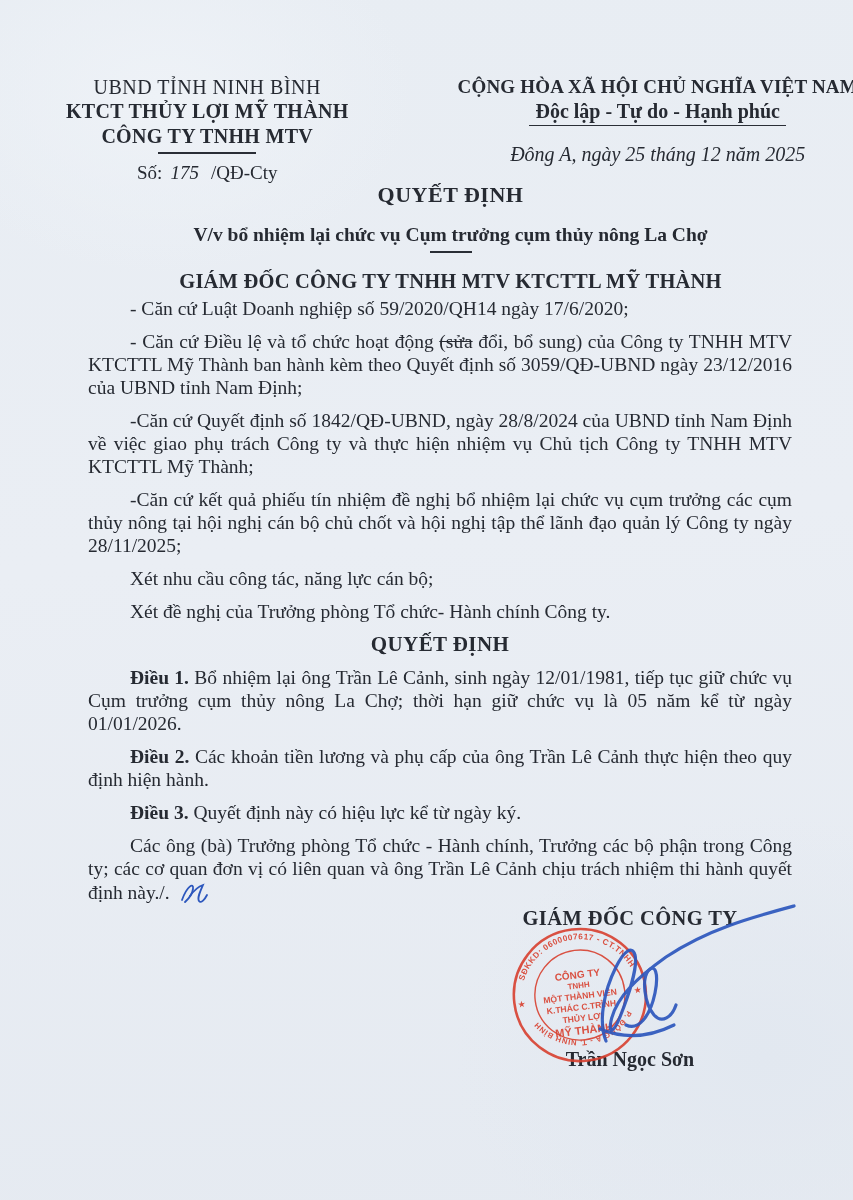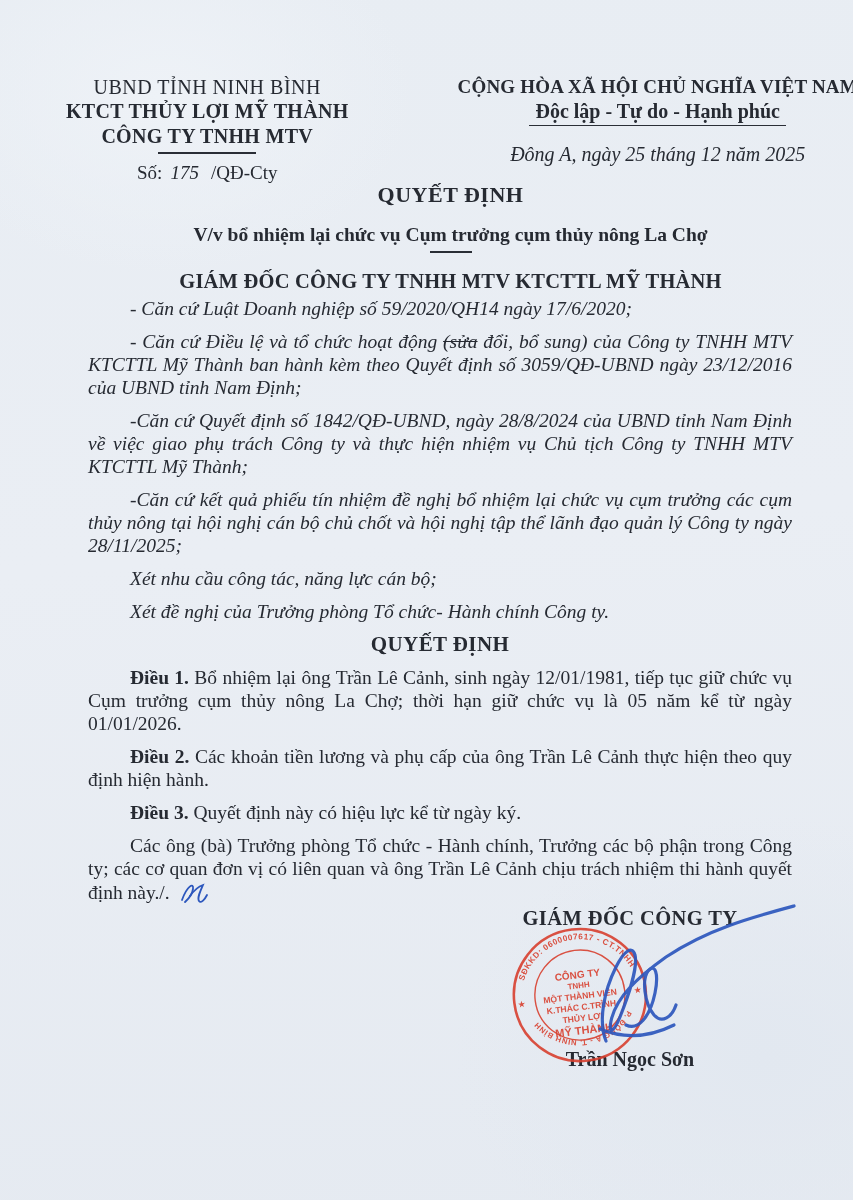--- a/index.html
+++ b/index.html
@@ -28,21 +28,21 @@
   .hr3{font-style:italic;font-size:20px;margin-top:17px;}
   
   .title-block{position:absolute;top:182px;left:0;width:100%;text-align:center;}
   .t-main{font-size:22px;font-weight:bold;letter-spacing:.5px;}
   .t-subject{font-size:19.5px;font-weight:bold;margin-top:16px;}
   .t-rule{width:42px;height:1.6px;background:#2a2e36;margin:5px auto 0;}
   .t-issuer{font-size:20.5px;font-weight:bold;margin-top:17px;letter-spacing:.2px;}
   
   .doc-body{position:absolute;top:297px;left:88px;width:704px;font-size:19.5px;line-height:23px;}
   .doc-body p{margin:0 0 10px;text-indent:42px;text-align:justify;}
-  .doc-body p.it{font-style:italic;}
+  .doc-body p.it{}
   .strike{text-decoration:line-through;}
   .decide-head{text-align:center;font-weight:bold;font-size:21px;margin:6px 0 10px;letter-spacing:.4px;}
   .closing .paraph{margin-left:8px;vertical-align:-5px;}
   
   .recipients{position:absolute;top:905px;left:113px;font-size:18.5px;line-height:20.5px;}
   .rec-label{font-weight:bold;font-style:italic;margin-bottom:2px;}
   .sig-title{position:absolute;top:907px;left:470px;width:320px;text-align:center;
     font-weight:bold;font-size:20.5px;letter-spacing:.4px;z-index:1;}
   .sig-name{position:absolute;top:1048px;left:470px;width:320px;text-align:center;
     font-weight:bold;font-size:20px;z-index:1;}

